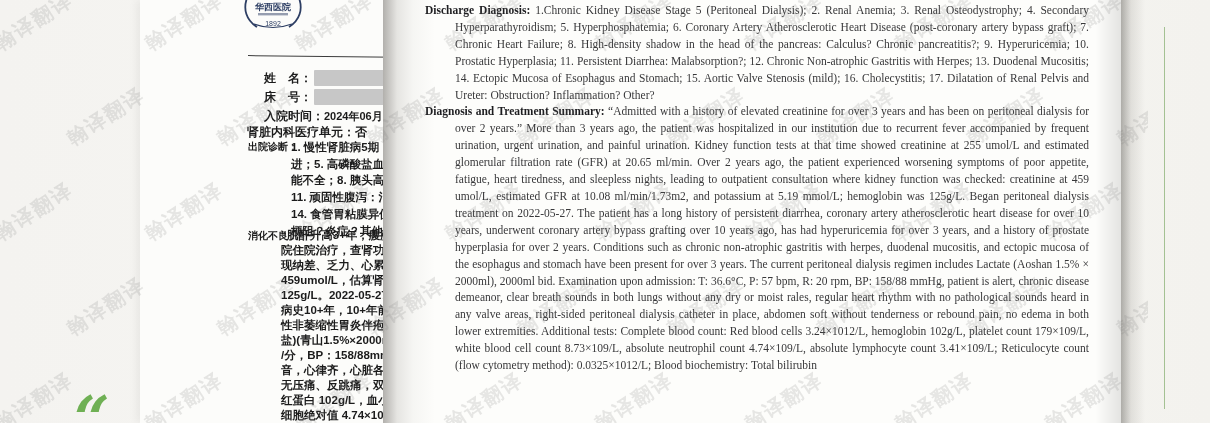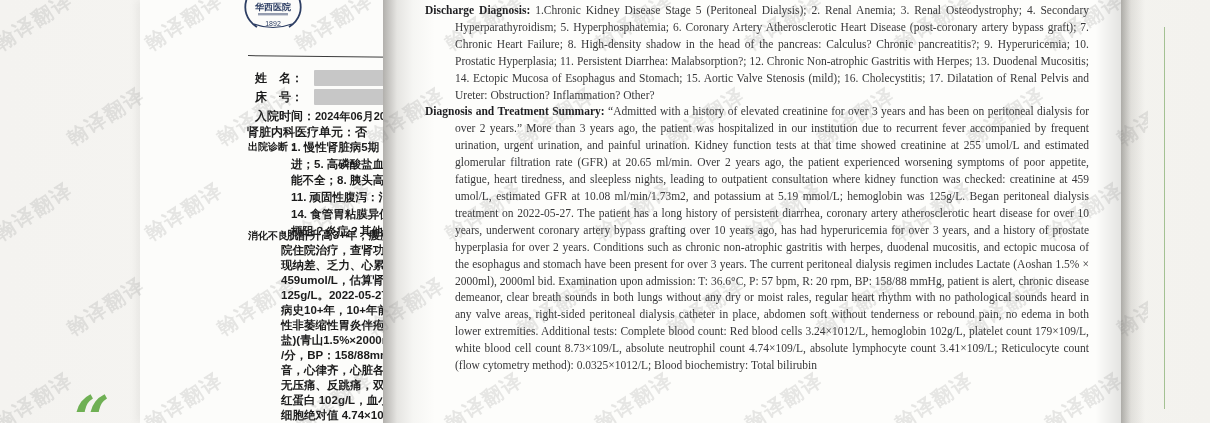--- a/index.html
+++ b/index.html
@@ -21,21 +21,21 @@
     background:linear-gradient(to right, rgba(0,0,0,0), rgba(0,0,0,0.08));
   }
   .cn { color:#1b1b1b; }
   .logo { position:absolute; left:100px; top:0; }
   .title-partial {
     position:absolute; left:247px; top:-16px; font-size:27px; font-weight:800;
     color:#0e0e0e; letter-spacing:3px; white-space:nowrap;
   }
   .dept-row { position:absolute; left:109px; top:36px; font-size:13px; font-weight:700; white-space:nowrap; }
   .dept-underline { position:absolute; left:108px; top:56px; width:172px; height:1px; background:#3c3c3c; transform:rotate(0.6deg); }
-  .fieldrow { position:absolute; left:115px; font-size:12px; font-weight:700; white-space:nowrap; }
+  .fieldrow { position:absolute; left:124px; font-size:12px; font-weight:700; white-space:nowrap; }
   .redact { position:absolute; left:174px; width:81px; height:16px; background:#c7c7c7; border-radius:1px; }
   .suffix { position:absolute; left:263px; font-size:12px; font-weight:700; }
   .value-sm { font-size:11px; font-weight:600; }
   .blk-label { position:absolute; left:108px; font-size:10px; font-weight:700; white-space:nowrap; }
   .diag-lines {
     position:absolute; left:151px; top:139px; font-size:11.5px; line-height:16.7px;
     font-weight:600; white-space:nowrap;
   }
   .sum-lines {
     position:absolute; left:141px; top:228px; font-size:11.5px; line-height:15px;

